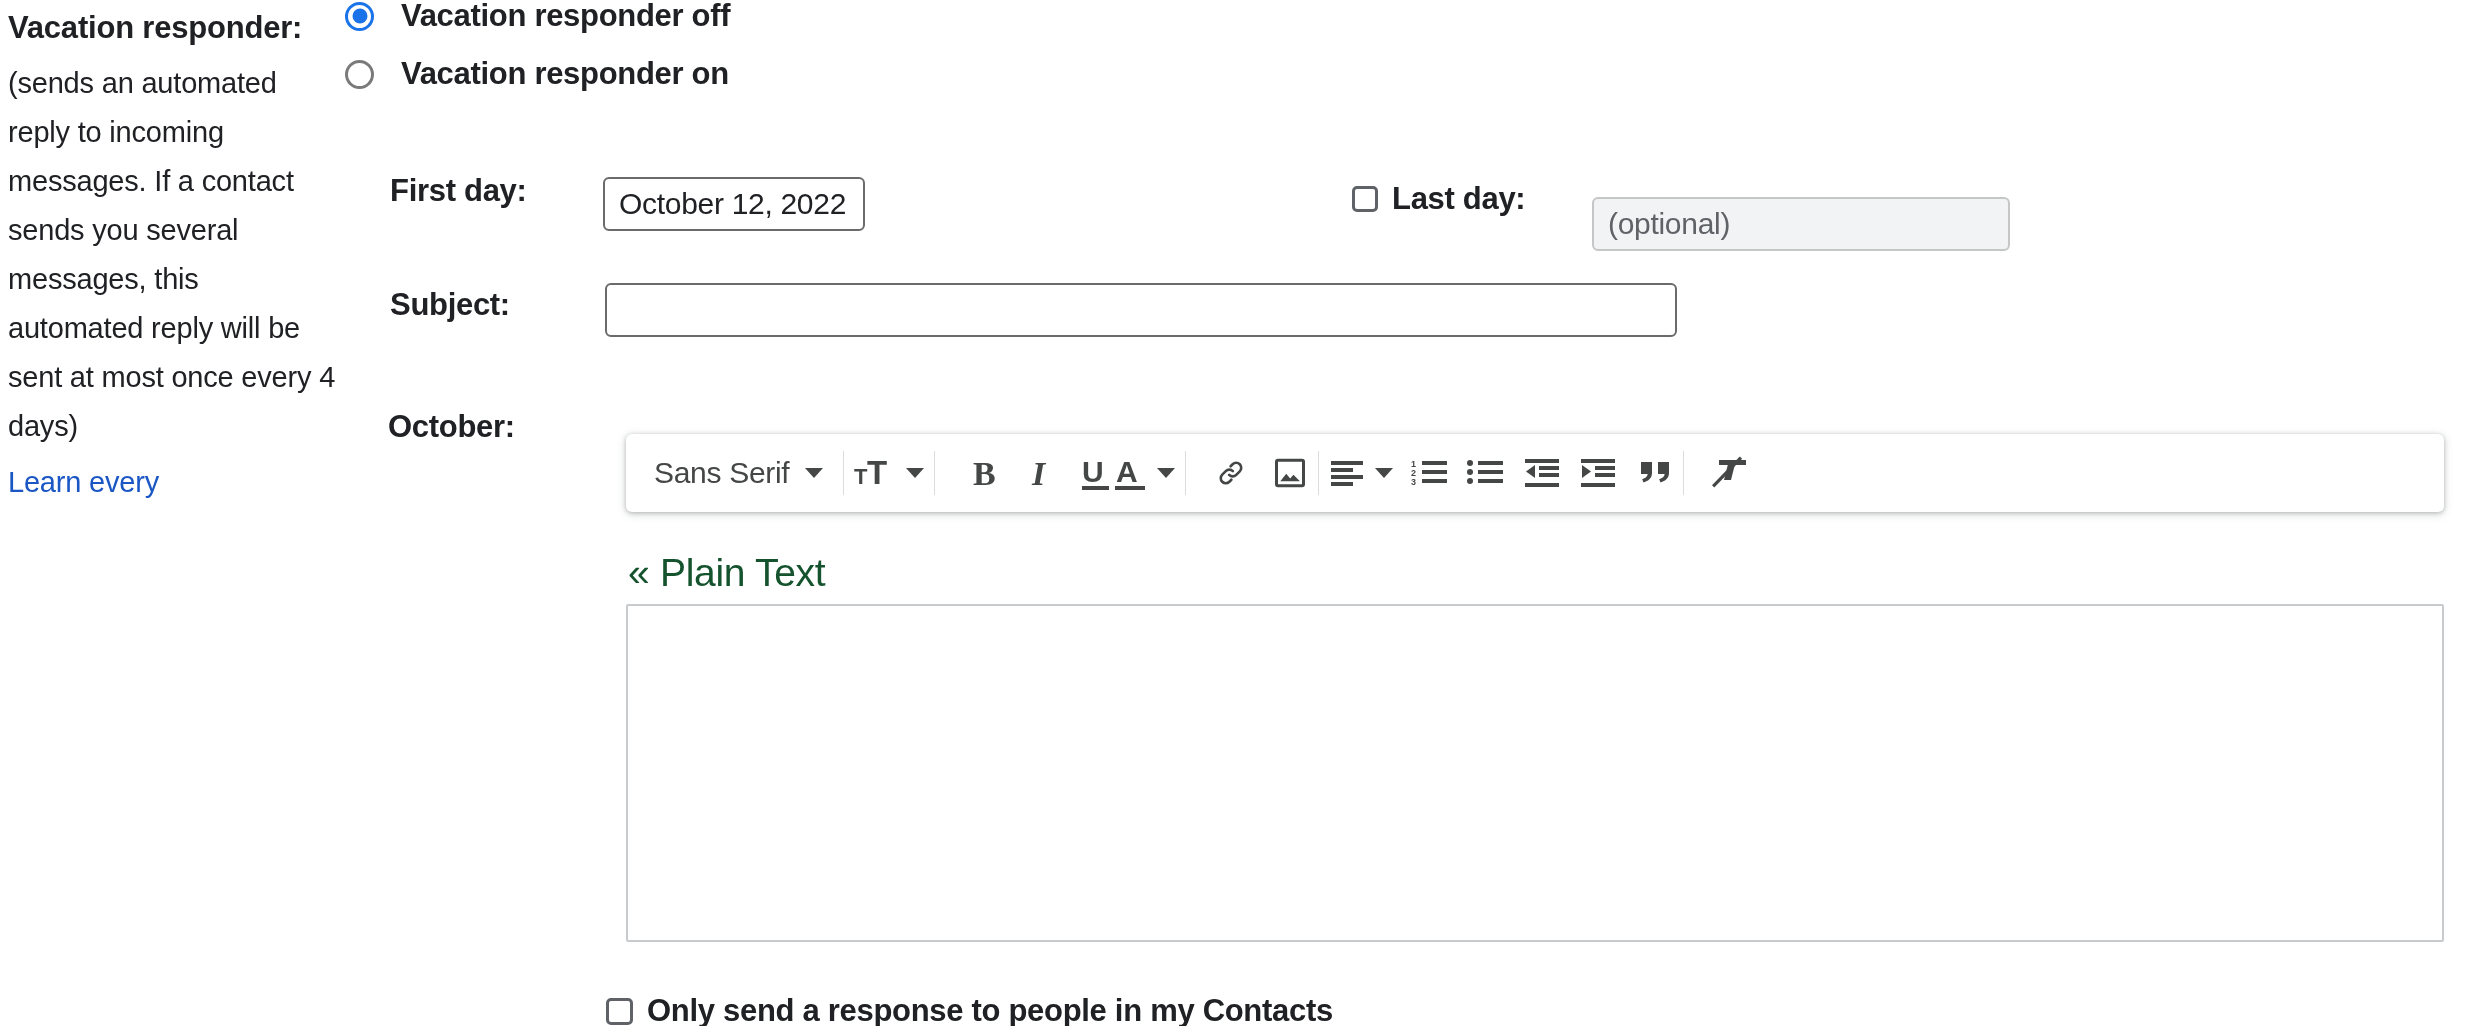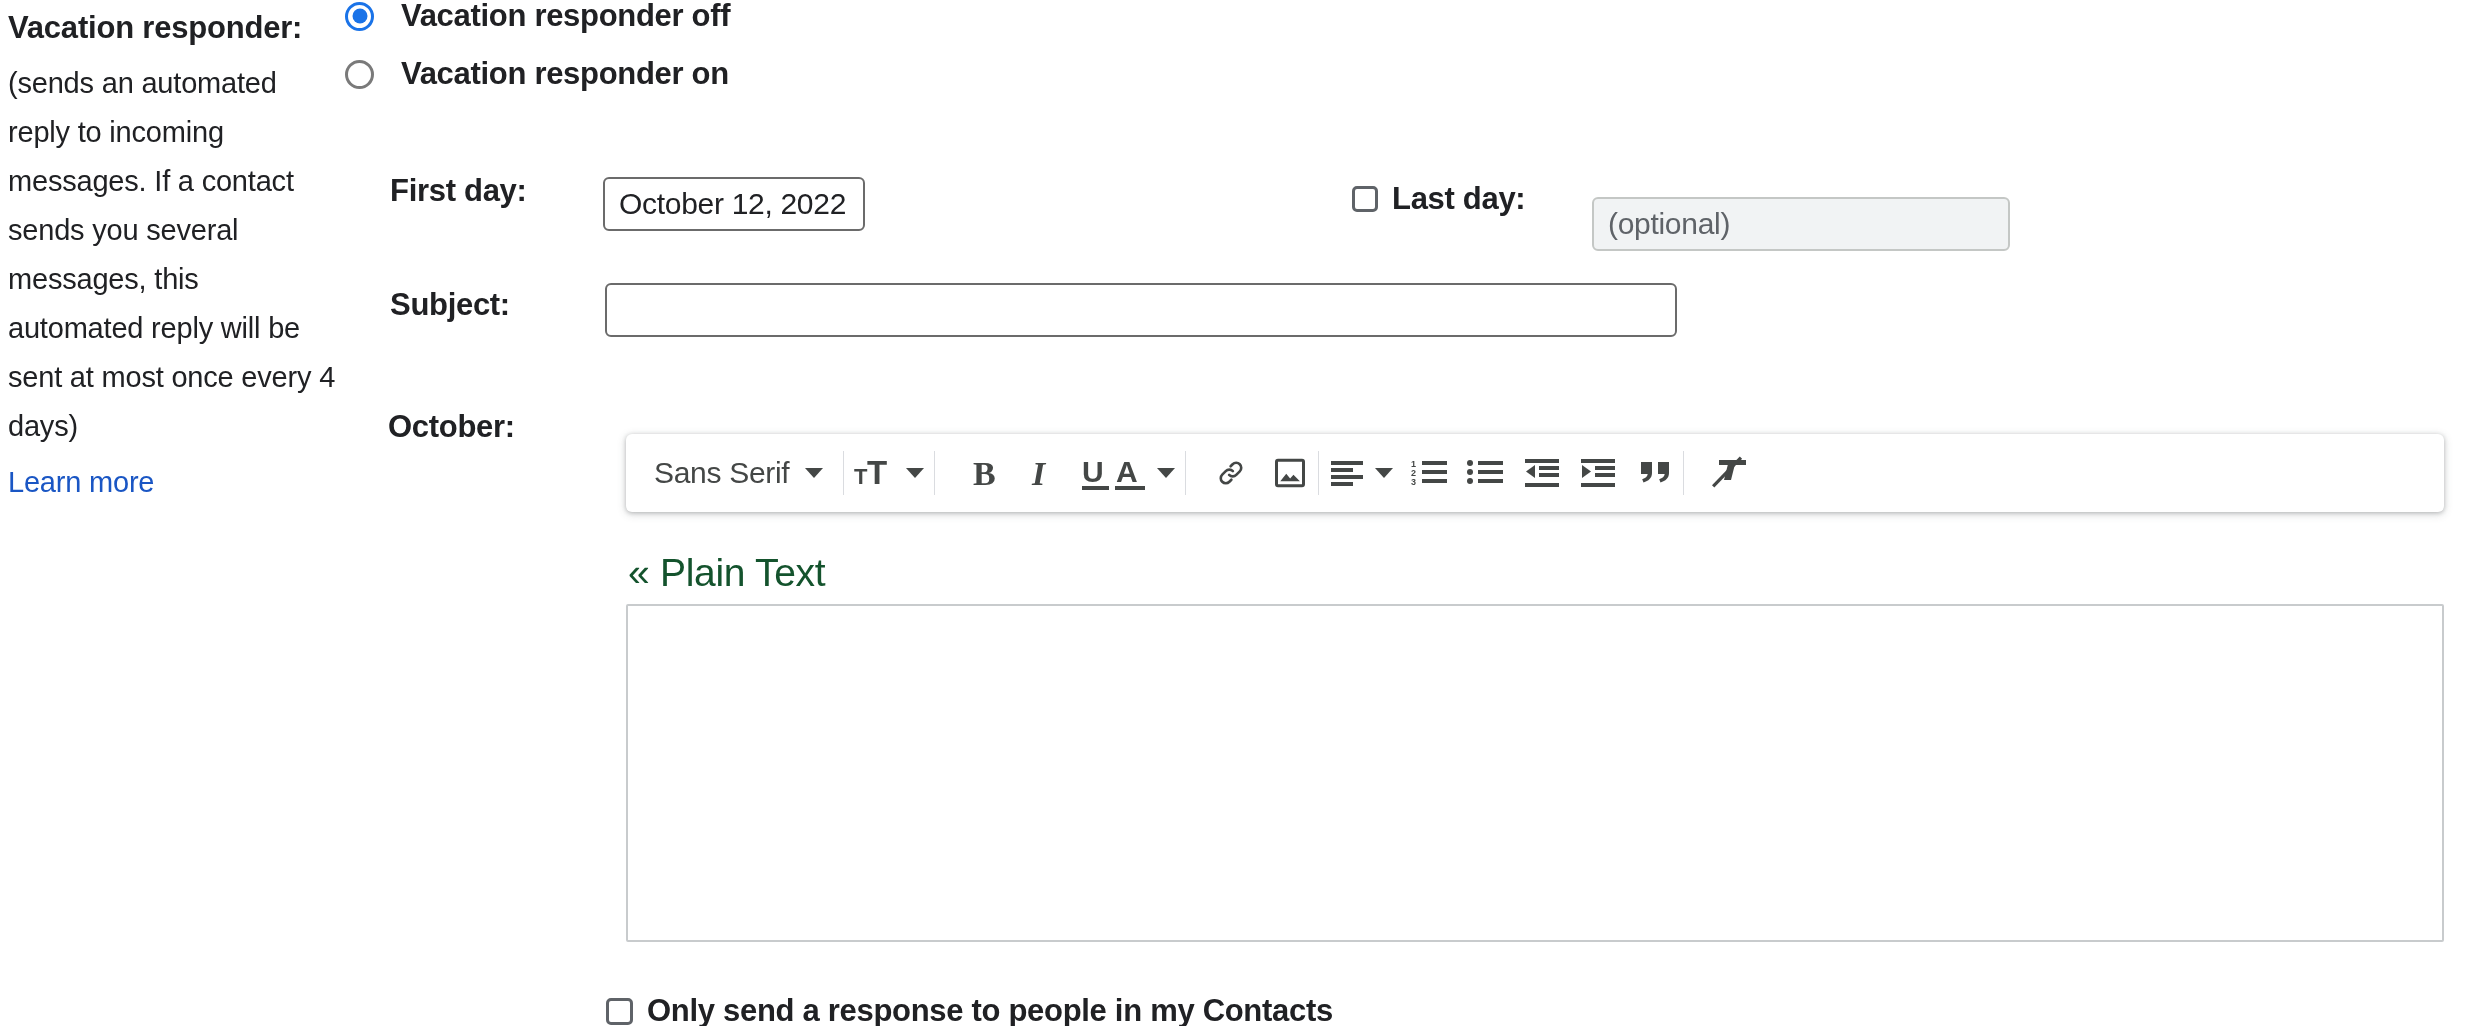--- a/index.html
+++ b/index.html
@@ -254,21 +254,21 @@
 </style>
 </head>
 <body>
 
 <div id="root">
 
   <div class="side-col">
     <div class="side-title">Vacation responder:</div>
     <span class="side-note">(sends an automated reply to incoming messages. If a contact sends you several messages, this automated reply will be sent at most once every 4 days)</span>
     <br>
-    <a class="learn-more" href="#">Learn more</a>
+    <a class="learn-more" href="#">Learn every</a>
   </div>
 
   <div class="radio-row" id="radio-off-row">
     <span class="radio checked"></span>
     <span class="radio-label">Vacation responder off</span>
   </div>
 
   <div class="radio-row" id="radio-on-row">
     <span class="radio unchecked"></span>
     <span class="radio-label">Vacation responder on</span>

